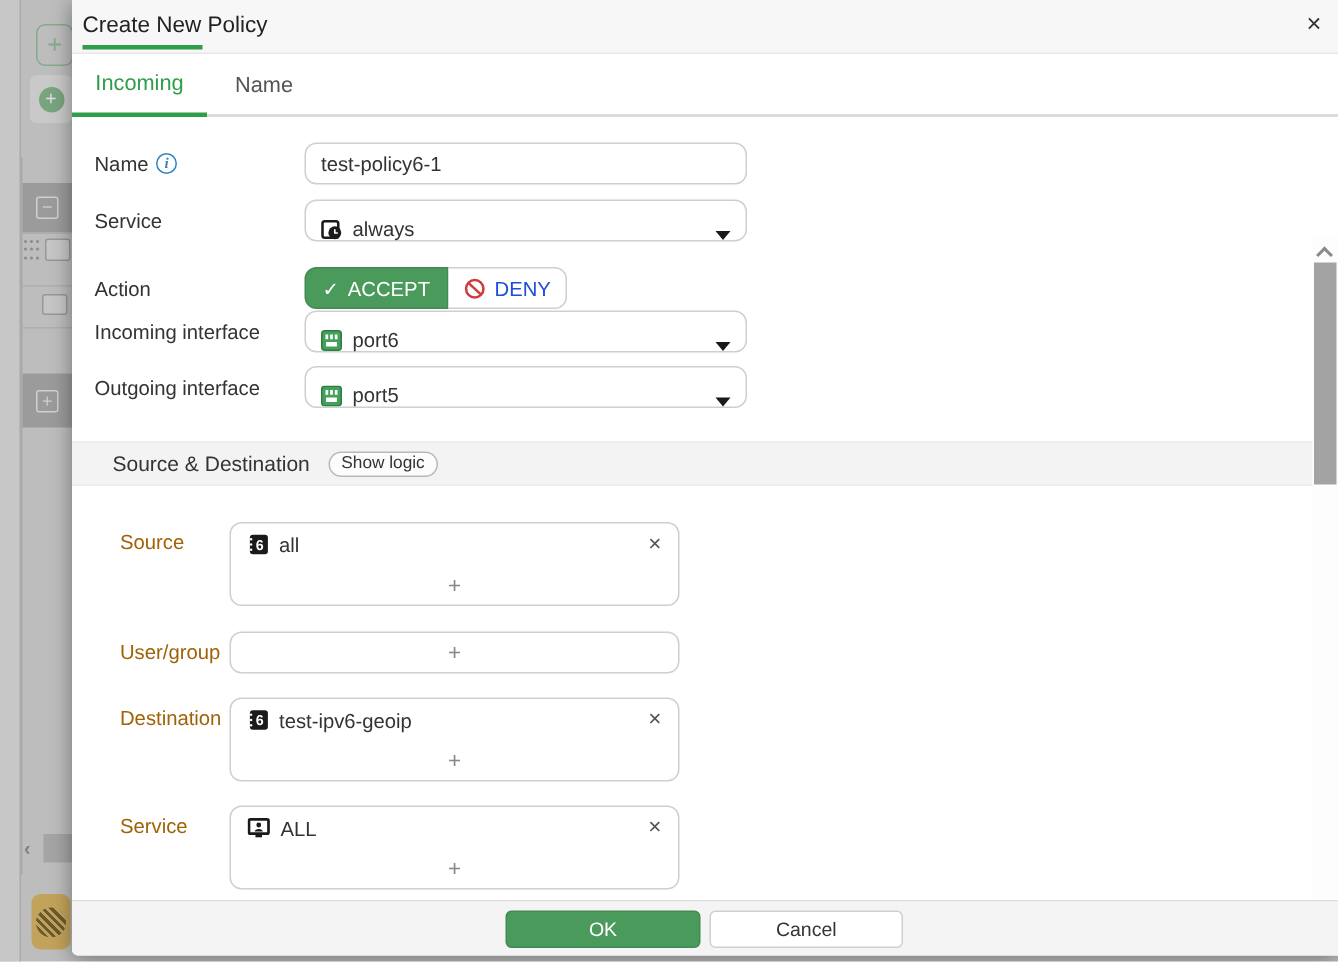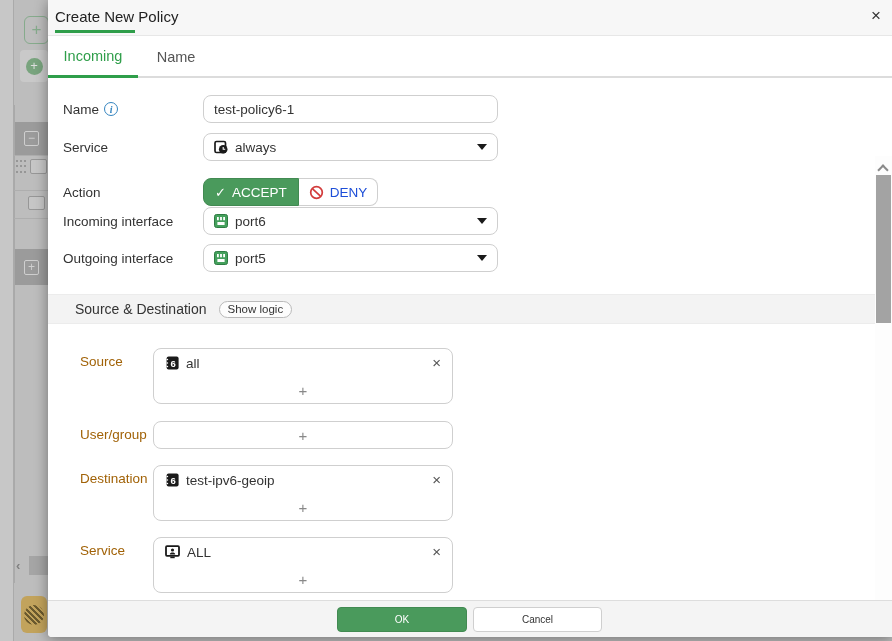--- a/index.html
+++ b/index.html
@@ -61,21 +61,21 @@
   .glabel { position:absolute; left:32px; color:#a16207; }
 
   .info-icon { width:14px; height:14px; border:1px solid #3585c0; border-radius:50%; color:#3585c0;
     font-size:10px; font-family:"Liberation Serif",serif; font-style:italic; font-weight:bold;
     display:inline-flex; align-items:center; justify-content:center; }
 
   .text-input { width:295px; height:28px; border:1px solid #cfcfcf; border-radius:8px; padding:0 10px;
     font-size:13.5px; color:#333; font-family:"Liberation Sans",sans-serif; outline:none; background:#fff; }
 
   .dropdown { width:295px; height:28px; border:1px solid #cfcfcf; border-radius:8px; background:#fff;
-    display:flex; align-items:center; gap:7px; padding:0 10px; cursor:pointer; }
+    display:flex; align-items:flex-end; gap:7px; padding:0 10px; cursor:pointer; }
   .caret { width:0; height:0; border-left:5px solid transparent; border-right:5px solid transparent;
     border-top:6px solid #1a1a1a; margin-left:auto; }
 
   .seg { display:inline-flex; }
   .seg-accept { height:28px; display:flex; align-items:center; gap:6px; padding:0 11px;
     background:#4a9a5c; border:1px solid #428a52; border-radius:8px 0 0 8px; color:#fff; cursor:pointer; }
   .seg-deny { height:28px; display:flex; align-items:center; gap:6px; padding:0 10px;
     background:#fff; border:1px solid #cfcfcf; border-left:none; border-radius:0 8px 8px 0; color:#1d4ed8; cursor:pointer; }
   .check-glyph { font-size:13px; color:#fff; }
 
@@ -96,21 +96,21 @@
 
   
   .scrollbar { position:absolute; right:0; top:78px; width:17px; height:522px; background:#fdfdfd; }
   .sb-arrow { position:absolute; left:4px; width:8px; height:8px; border-left:2px solid #8a8a8a;
     border-top:2px solid #8a8a8a; }
   .sb-up { top:10px; transform:rotate(45deg); }
   .sb-thumb { position:absolute; left:1px; top:19px; width:15px; height:148px; background:#a3a3a3; }
 
   .footer { position:absolute; left:0; bottom:0; width:100%; height:37px; background:#f4f4f4;
     border-top:1px solid #ddd; border-radius:0 0 0 4px; }
-  .btn { position:absolute; top:6px; height:25px; border-radius:4px; font-size:10px;
+  .btn { position:absolute; top:6px; height:25px; border-radius:4px; font-size:13px;
     display:flex; align-items:center; justify-content:center; cursor:pointer;
     font-family:"Liberation Sans",sans-serif; }
   .btn-ok { left:289px; width:130px; background:#4a9a5c; border:1px solid #428a52; color:#fff; }
   .btn-cancel { left:425px; width:129px; background:#fff; border:1px solid #cfcfcf; color:#333; }
 </style>
 </head>
 <body>
 
 <div>
   <div class="bg-rail"></div>

